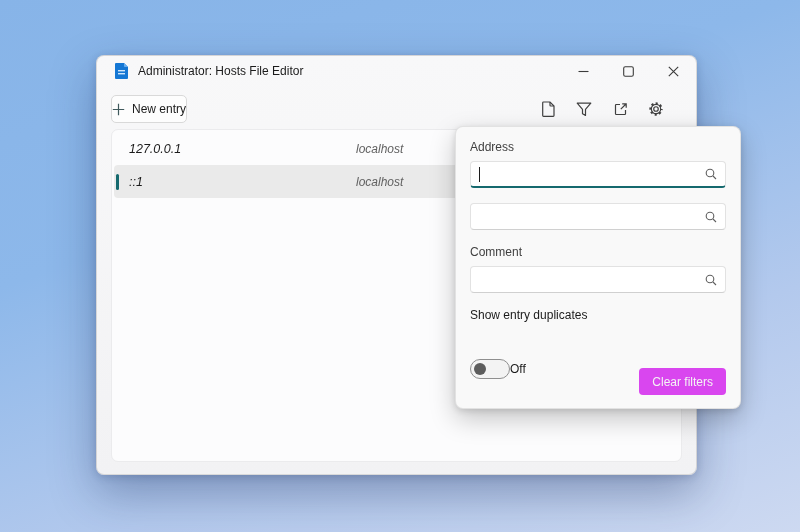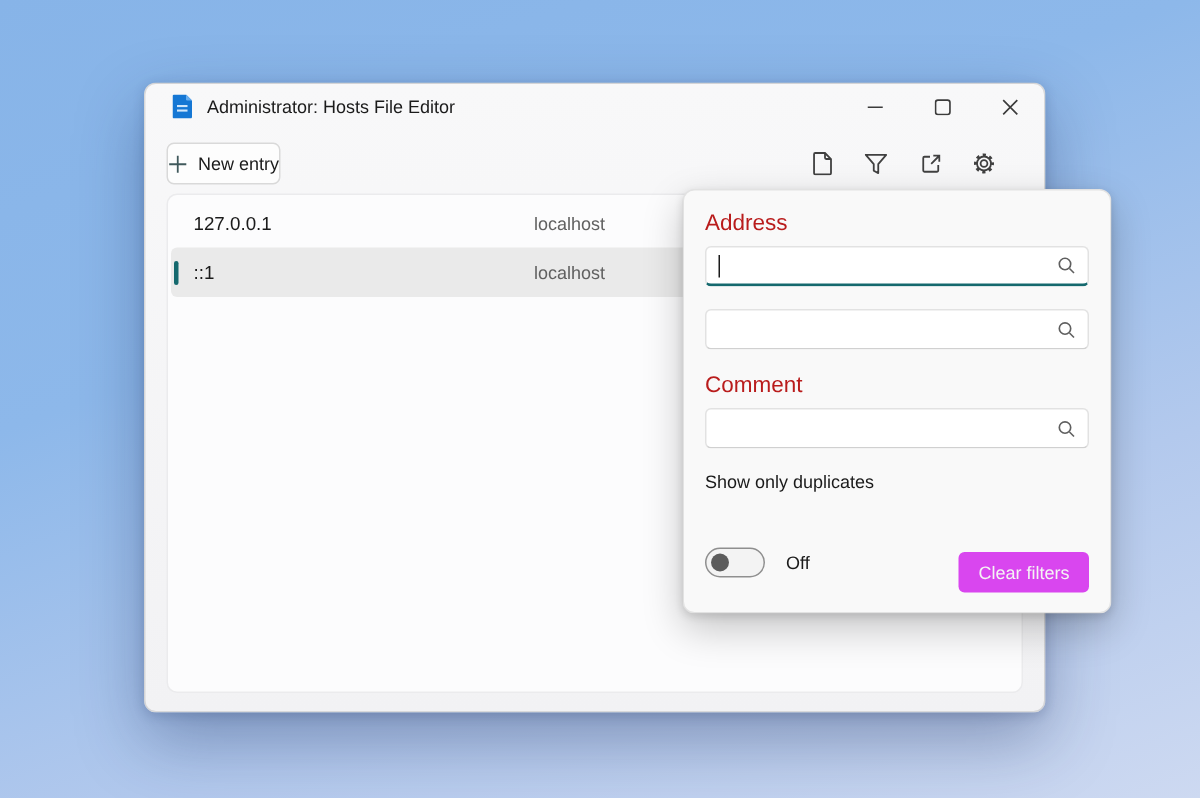--- a/index.html
+++ b/index.html
@@ -49,59 +49,59 @@
   }
 
   
   .list-panel {
     position:absolute; left:14px; right:14px; top:73px; bottom:12px;
     background:#fcfcfd; border:1px solid #ebebed; border-radius:7px;
     padding-top:2px; overflow:hidden;
   }
   .list-row {
     position:relative; height:33px; margin:0 2px;
-    display:flex; align-items:center; border-radius:4px;
+    display:flex; align-items:center; border-radius:4px;font-style:italic;
   }
   .list-row.selected { background:#eaeaea; }
   .accent-pill {
     position:absolute; left:2px; top:50%; transform:translateY(-50%);
     width:3px; height:16px; border-radius:2px; background:#15696e; display:none;
   }
   .list-row.selected .accent-pill { display:block; }
   .cell-address { margin-left:15px; width:210px; font-size:12.5px; color:#1b1b1b; }
   .cell-hosts { font-size:12px; color:#616161;padding-left:17px; }
 
   
   .filter-popup {
     position:absolute; left:455px; top:126px; width:286px; height:283px;
     background:#f9f9f9;
     border:1px solid rgba(0,0,0,0.09);
     border-radius:8px;
     box-shadow:0 10px 26px rgba(0,0,0,0.22), 0 2px 6px rgba(0,0,0,0.12);
     padding:13px 14px;
   }
-  .field-label { font-size:15px; color:#b91c1c; margin-bottom:7px; }
+  .field-label { font-size:12px; color:#404040; margin-bottom:7px; }
   .search-input {
     position:relative; height:27px; margin-bottom:15px;
     background:#ffffff; border:1px solid #e2e2e2; border-bottom-color:#d0d0d0;
     border-radius:4px;
     display:flex; align-items:center;
   }
   .search-input.focused {
     border-bottom:2px solid #15696e;
   }
   .caret {
     margin-left:8px; width:1px; height:15px; background:#1b1b1b;
     animation:blink 1.1s steps(1) infinite;
   }
   @keyframes blink { 50% { opacity:0; } }
   .search-glyph { position:absolute; right:8px; top:50%; transform:translateY(-50%); color:#5f5f5f; }
 
   .duplicates-label { font-size:12px; color:#1b1b1b; margin-top:2px; margin-bottom:10px; }
-  .toggle-row { display:flex; align-items:center; gap:14px;margin-top:37px; }
+  .toggle-row { display:flex; align-items:center; gap:0;margin-top:37px; }
   .toggle {
     width:40px; height:20px; border-radius:10px;
     background:#f3f3f3; border:1px solid #8f8f8f;
     position:relative;
   }
   .toggle-knob {
     position:absolute; left:3px; top:50%; transform:translateY(-50%);
     width:12px; height:12px; border-radius:50%; background:#5c5c5c;
   }
   .toggle-state { font-size:12px; color:#1b1b1b; }
@@ -215,21 +215,21 @@
   </div>
 
   <div class="field-label">Comment</div>
   <div class="search-input">
     <svg class="search-glyph" width="12" height="12" viewBox="0 0 12 12">
         <circle cx="5" cy="5" r="3.8" fill="none" stroke="#5f5f5f" stroke-width="1.1"></circle>
         <line x1="8" y1="8" x2="11" y2="11" stroke="#5f5f5f" stroke-width="1.1"></line>
       </svg>
   </div>
 
-  <div class="duplicates-label">Show only duplicates</div>
+  <div class="duplicates-label">Show entry duplicates</div>
   <div class="toggle-row">
     <div class="toggle">
       <div class="toggle-knob"></div>
     </div>
     <span class="toggle-state">Off</span>
   </div>
 
   <button class="clear-filters-btn">
     <span>Clear filters</span>
   </button>

